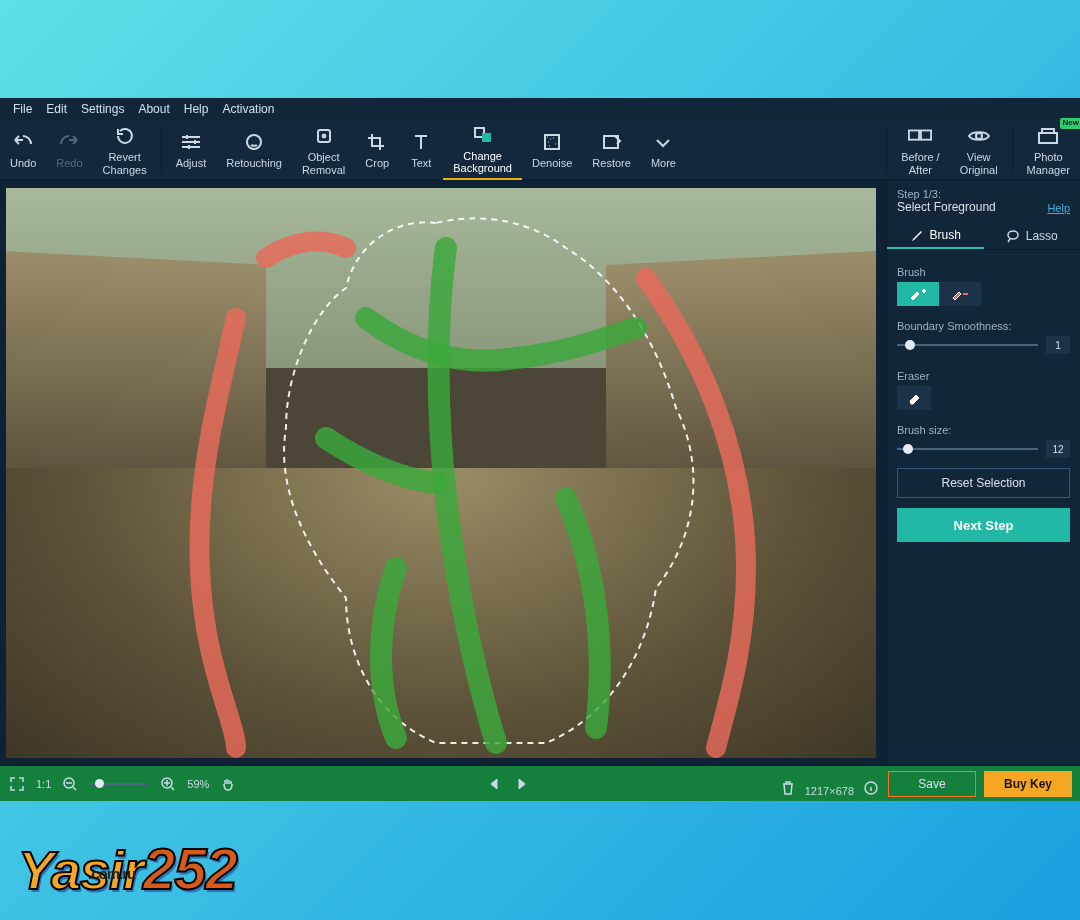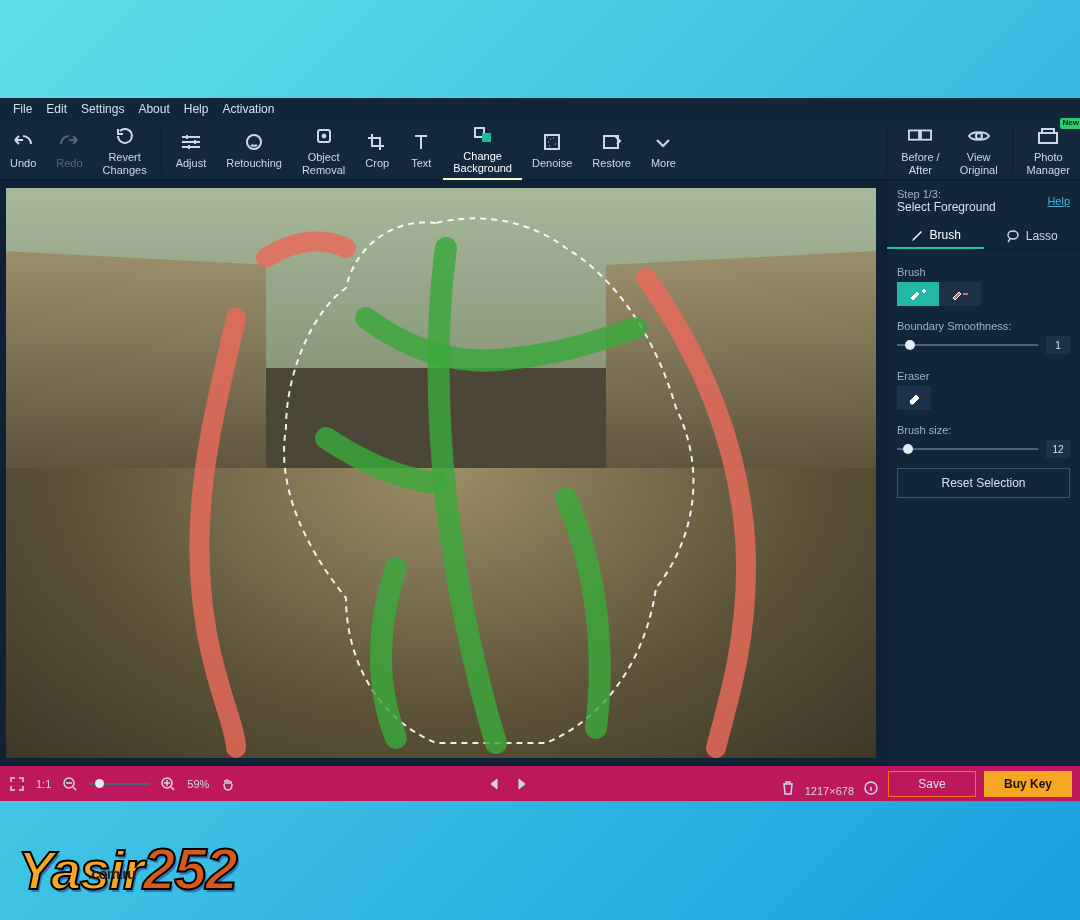--- a/index.html
+++ b/index.html
@@ -14,53 +14,53 @@
   }
   
   .menubar { display:flex; align-items:center; height:22px; padding:8px 6px; background:#12263a; font-size:12px; color:#cfe0ef; }
   .menubar span { padding:0 7px; cursor:default; }
   
   .toolbar { display:flex; align-items:flex-start; height:60px; background:#14283d; border-bottom:1px solid #0b1b2b; }
   .tool { display:flex; flex-direction:column; align-items:center; justify-content:center; height:60px; padding:5px 10px 4px; color:#cbd8e6; font-size:11px; line-height:1.1; text-align:center; cursor:pointer; }
   .tool .icon { width:24px; height:22px; margin-bottom:4px; display:flex; align-items:center; justify-content:center; }
   .tool svg { stroke:#cbd8e6; fill:none; }
   .tool.disabled { opacity:.35; cursor:default; }
-  .tool.active { border-bottom:2px solid #fef9c3; color:#fff; }
+  .tool.active { border-bottom:2px solid #eab308; color:#fff; }
   .toolbar-divider { width:1px; height:46px; background:#0b1b2b; margin:7px 4px 0; }
   .toolbar-spacer { flex:1; }
   .tool.new-badge { position:relative; }
   .tool.new-badge::after { content:"New"; position:absolute; top:-2px; right:-2px; background:#2ecc71; color:#05261a; font-size:8px; font-weight:bold; padding:1px 3px; border-radius:2px; }
 
   
   .workspace { display:flex; height:calc(100% - 82px - 36px); }
   .canvas-area { flex:1; background:#0f2135; padding:10px 10px 10px 6px; display:flex; align-items:center; justify-content:center; }
   .canvas { width:870px; height:570px; background:#4b4638; position:relative; overflow:hidden; }
   .sidepanel { width:194px; background:#12263a; padding:8px 10px 10px; border-left:1px solid #0b1b2b; display:flex; flex-direction:column; }
-  .step-head { display:flex; justify-content:space-between; align-items:center; margin-bottom:8px; }
+  .step-head { display:flex; justify-content:space-between; align-items:flex-end; margin-bottom:8px; }
   .step-head .s1 { font-size:11px; color:#9eb2c5; }
   .step-head .s2 { font-size:12px; color:#d7e1ec; }
   .step-head .hlp { color:#3bb6da; font-size:11px; text-decoration:underline; cursor:pointer; }
   .tabs { display:flex; height:28px; border-bottom:1px solid #0b1b2b; margin:0 -10px 10px; }
   .tab { flex:1; display:flex; align-items:center; justify-content:center; gap:6px; color:#cbd8e6; cursor:pointer; font-size:12px; }
   .tab.active { border-bottom:2px solid #23c3b2; color:#fff; }
   .grp-label { font-size:11px; color:#9eb2c5; margin:6px 0 4px; }
   .btnrow { display:flex; gap:0; margin-bottom:8px; }
   .smbtn { width:42px; height:24px; display:flex; align-items:center; justify-content:center; background:#1b3248; cursor:pointer; }
   .smbtn.teal { background:#22b8a6; }
   .smbtn svg { stroke:#fff; fill:none; }
   .slider-row { display:flex; align-items:center; gap:8px; margin-bottom:10px; }
   .slider { flex:1; height:14px; position:relative; }
   .slider::before { content:""; position:absolute; left:0; right:0; top:6px; height:2px; background:#4a647d; }
   .slider .thumb { position:absolute; top:2px; width:10px; height:10px; border-radius:50%; background:#e3ebf2; }
   .valbox { width:24px; height:18px; background:#1b3248; font-size:10px; color:#d7e1ec; display:flex; align-items:center; justify-content:center; }
   .wide-btn { width:100%; height:30px; background:#12263a; border:1px solid #365473; color:#d7e1ec; font-size:12px; cursor:pointer; margin-bottom:10px; }
   .next-btn { width:100%; height:34px; background:#22b8a6; color:#fff; border:none; font-size:13px; font-weight:600; cursor:pointer; }
 
   
-  .statusbar { height:36px; display:flex; align-items:center; background:#be185d; padding:0 8px; border-top:1px solid #0b1b2b; }
+  .statusbar { height:36px; display:flex; align-items:center; background:#15803d; padding:0 8px; border-top:1px solid #0b1b2b; }
   .sb-left { display:flex; align-items:center; gap:10px; }
   .sb-ico { width:18px; height:18px; display:flex; align-items:center; justify-content:center; cursor:pointer; }
   .sb-ico svg { stroke:#cbd8e6; fill:none; }
   .sb-slider { width:60px; height:2px; background:#4a647d; position:relative; }
   .sb-slider .th { position:absolute; top:-4px; left:6px; width:9px; height:9px; border-radius:50%; background:#e3ebf2; }
   .sb-zoom { font-size:11px; color:#cbd8e6; }
   .sb-center { flex:1; display:flex; justify-content:center; gap:10px; }
   .sb-right { display:flex; align-items:flex-end; gap:8px; font-size:11px; color:#cbd8e6; }
   .save-btn { width:88px; height:26px; background:transparent; border:1px solid #f97316; color:#d7e1ec; font-size:12px; cursor:pointer; }
   .buy-btn { width:88px; height:26px; background:#f5a623; border:none; color:#1b1200; font-size:12px; font-weight:600; cursor:pointer; }
@@ -318,20 +318,21 @@
 
       <div class="grp-label">Brush size:</div>
       <div class="slider-row">
         <div class="slider">
             <div class="thumb" style="left:4%"></div>
           </div>
         <div class="valbox">12</div>
       </div>
 
       <button class="wide-btn">Reset Selection</button>
+      <button class="next-btn">Next Step</button>
     </div>
   </div>
 
   <div class="statusbar">
     <div class="sb-left">
       <span class="sb-ico">
           <svg width="16" height="16" viewBox="0 0 16 16">
             <path d="M2 6V2h4M14 6V2h-4M2 10v4h4M14 10v4h-4" stroke-width="1.5"></path>
           </svg>
         </span>

